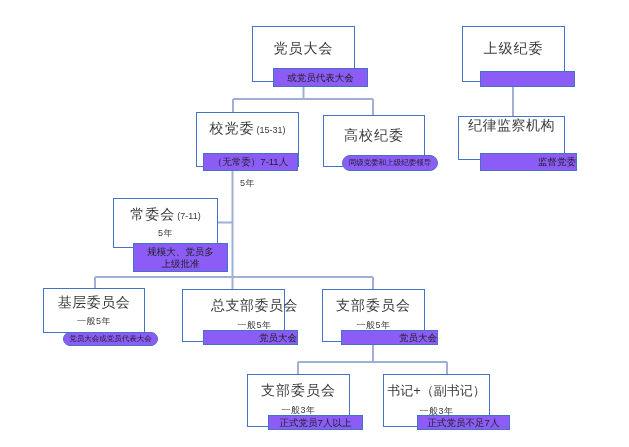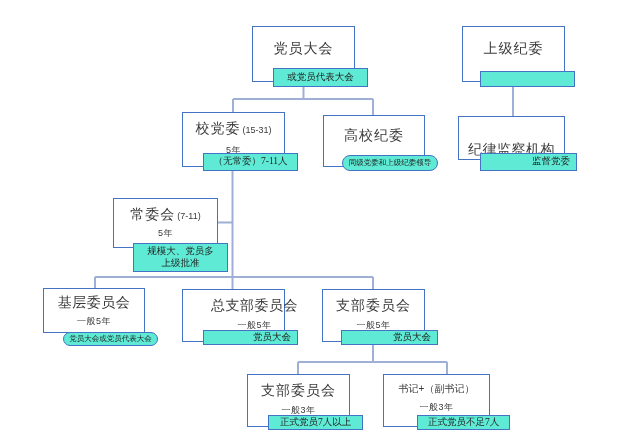--- a/index.html
+++ b/index.html
@@ -11,26 +11,26 @@
   .node{
     position:absolute;z-index:1;box-sizing:border-box;background:#ffffff;
     border:1.5px solid #4472C4;display:flex;flex-direction:column;align-items:center;
   }
   .node .title-row{white-space:nowrap;letter-spacing:1px;font-size:14px;color:#3a3a3a;}
   .node .suffix{font-size:9px;letter-spacing:0;color:#3a3a3a;margin-left:2px;}
   .node .term{font-size:9px;color:#3a3a3a;margin-top:6px;letter-spacing:0.5px;}
   .node.solo{padding-top:13px;}
   .node.has-term{padding-top:7px;}
   .sublabel{
-    position:absolute;z-index:2;box-sizing:border-box;background:#5eead4;
+    position:absolute;z-index:2;box-sizing:border-box;background:#8b5cf6;
     border:1.3px solid #4472C4;display:flex;align-items:center;justify-content:center;
-    font-size:9.5px;color:#1f1f1f;line-height:1.25;white-space:nowrap;font-family:Liberation Serif, serif;
+    font-size:9.5px;color:#1f1f1f;line-height:1.25;white-space:nowrap;
   }
   .sublabel.tiny{font-size:7.5px;border-radius:8px;}
-  .sublabel.right{justify-content:flex-end;padding-right:6px;}
+  .sublabel.right{justify-content:flex-end;}
   .sublabel.twolines{flex-direction:column;justify-content:center;align-items:center;}
 </style>
 </head>
 <body>
 
 <div class="canvas">
 
   <svg class="connectors" width="629" height="447" viewBox="0 0 629 447">
     <path d="M303.5 82 L303.5 99 M233 99 L373 99 M233 99 L233 112 M373 99 L373 115" stroke="#9FAFD6" stroke-width="2" fill="none"></path>
     <path d="M513 80 L513 116" stroke="#9FAFD6" stroke-width="2" fill="none"></path>
@@ -39,32 +39,32 @@
   </svg>
 
   <div class="node solo" style="left:252px;top:26px;width:103px;height:56px;">
     <div class="title-row">党员大会</div>
   </div>
 
   <div class="node solo" style="left:462px;top:26px;width:103px;height:56px;">
     <div class="title-row">上级纪委</div>
   </div>
 
-  <div class="node has-term" style="left:182px;top:112px;width:103px;height:55px;">
+  <div class="node has-term" style="left:196px;top:112px;width:103px;height:55px;gap:33px;">
     <div class="title-row">
       <span>校党委</span><span class="suffix">(15-31)</span>
     </div>
     <div class="term">5年</div>
   </div>
 
   <div class="node solo" style="left:323px;top:115px;width:102px;height:52px;padding-top:11px;">
     <div class="title-row">高校纪委</div>
   </div>
 
-  <div class="node solo" style="left:458px;top:116px;width:107px;height:44px;padding-top:24px;">
+  <div class="node solo" style="left:458px;top:116px;width:107px;height:44px;padding-top:0;">
     <div class="title-row" style="letter-spacing:0.5px;">纪律监察机构</div>
   </div>
 
   <div class="node has-term" style="left:113px;top:198px;width:105px;height:50px;">
     <div class="title-row">
       <span>常委会</span><span class="suffix">(7-11)</span>
     </div>
     <div class="term" style="margin-top:3px;">5年</div>
   </div>
 
@@ -82,21 +82,21 @@
     <div class="title-row">支部委员会</div>
     <div class="term" style="margin-top:4px;">一般5年</div>
   </div>
 
   <div class="node has-term" style="left:247px;top:374px;width:103px;height:53px;">
     <div class="title-row">支部委员会</div>
     <div class="term" style="margin-top:4px;">一般3年</div>
   </div>
 
   <div class="node has-term" style="left:383px;top:374px;width:107px;height:53px;">
-    <div class="title-row" style="font-size:10px;letter-spacing:0;">书记+（副书记）</div>
+    <div class="title-row" style="font-size:13px;letter-spacing:0;">书记+（副书记）</div>
     <div class="term" style="margin-top:5px;">一般3年</div>
   </div>
 
   <div class="sublabel" style="left:273px;top:68px;width:95px;height:19px;">或党员代表大会</div>
 
   <div class="sublabel" style="left:480px;top:71px;width:95px;height:16px;"></div>
 
   <div class="sublabel" style="left:203px;top:153px;width:95px;height:18px;">（无常委）7-11人</div>
 
   <div class="sublabel tiny" style="left:342px;top:155px;width:96px;height:16px;">同级党委和上级纪委领导</div>

